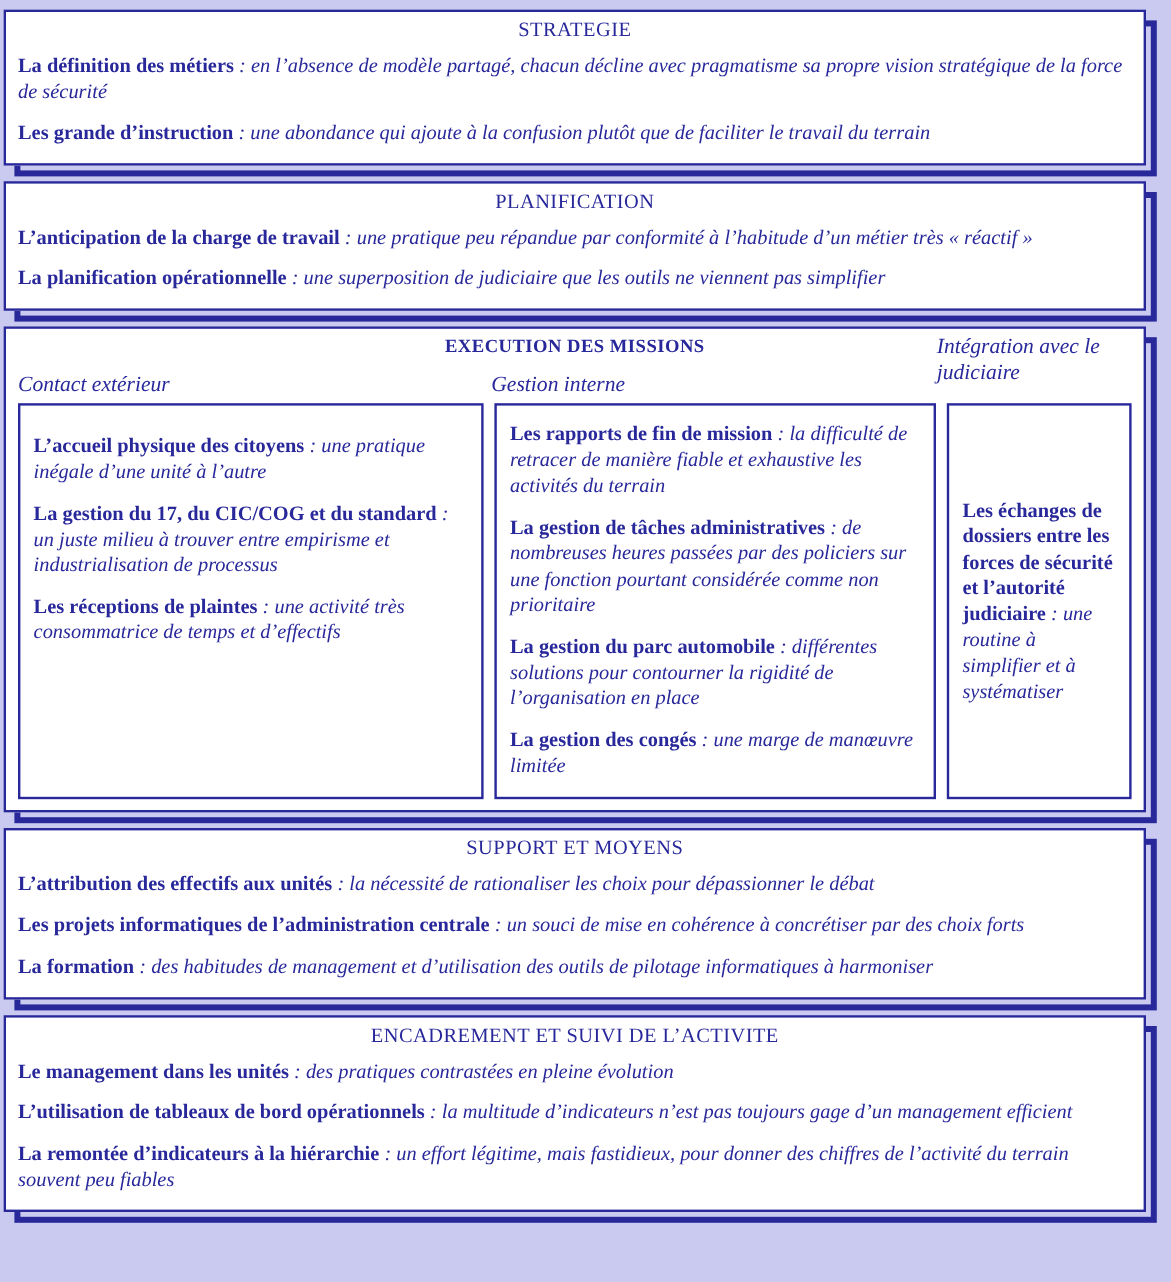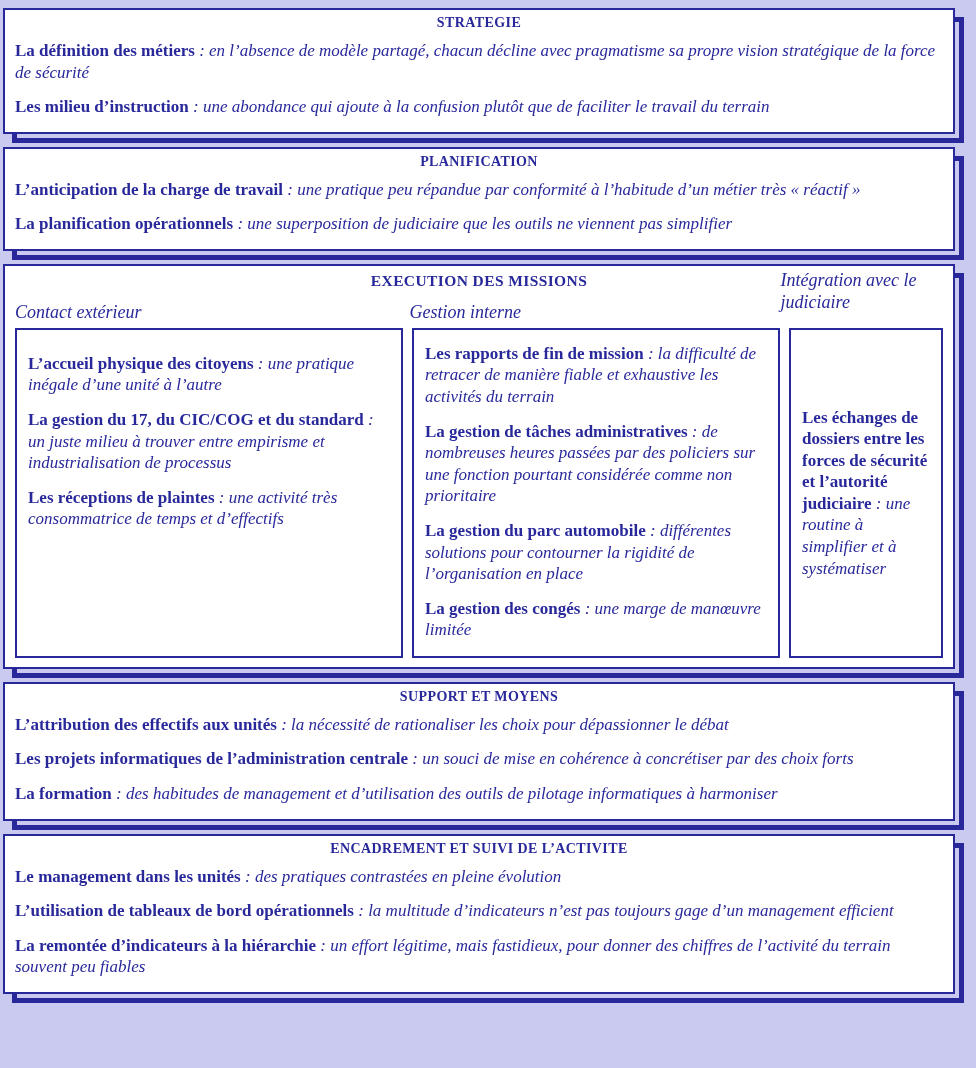--- a/index.html
+++ b/index.html
@@ -14,22 +14,22 @@
   .box {
     background: #FFFFFF;
     border: 2px solid #28289B;
     box-shadow: 9px 9px 0 -5px #CACAF0, 9px 9px 0 0 #28289B;
     margin-bottom: 13px;
     padding: 2px 10px 7px 10px;
     box-sizing: border-box;
   }
   .box-title {
     text-align: center;
-    font-weight: bold;
-    font-size: 14px;
+    font-weight: normal;
+    font-size: 17px;
     letter-spacing: 0.4px;
     margin: 3px 0 2px 0;
   }
   .item {
     font-size: 17px;
     line-height: 1.27;
     margin: 9px 0 13px 0;
   }
   .item:last-child { margin-bottom: 7px; }
   .lead { font-weight: bold; }
@@ -69,31 +69,31 @@
 <body>
 
 <div class="page">
 
   <div class="box">
     <div class="box-title">STRATEGIE</div>
     <p class="item">
       <span class="lead">La définition des métiers</span><span class="sep"> : </span><span class="desc">en l’absence de modèle partagé, chacun décline avec pragmatisme sa propre vision stratégique de la force de sécurité</span>
     </p>
     <p class="item">
-      <span class="lead">Les milieu d’instruction</span><span class="sep"> : </span><span class="desc">une abondance qui ajoute à la confusion plutôt que de faciliter le travail du terrain</span>
+      <span class="lead">Les grande d’instruction</span><span class="sep"> : </span><span class="desc">une abondance qui ajoute à la confusion plutôt que de faciliter le travail du terrain</span>
     </p>
   </div>
 
   <div class="box">
     <div class="box-title">PLANIFICATION</div>
     <p class="item">
       <span class="lead">L’anticipation de la charge de travail</span><span class="sep"> : </span><span class="desc">une pratique peu répandue par conformité à l’habitude d’un métier très « réactif »</span>
     </p>
     <p class="item">
-      <span class="lead">La planification opérationnels</span><span class="sep"> : </span><span class="desc">une superposition de judiciaire que les outils ne viennent pas simplifier</span>
+      <span class="lead">La planification opérationnelle</span><span class="sep"> : </span><span class="desc">une superposition de judiciaire que les outils ne viennent pas simplifier</span>
     </p>
   </div>
 
   <div class="box">
     <div class="exec-head">
       <div class="exec-title">EXECUTION DES MISSIONS</div>
       <div class="col-head c1">Contact extérieur</div>
       <div class="col-head c2">Gestion interne</div>
       <div class="col-head c3">Intégration avec le judiciaire</div>
     </div>

